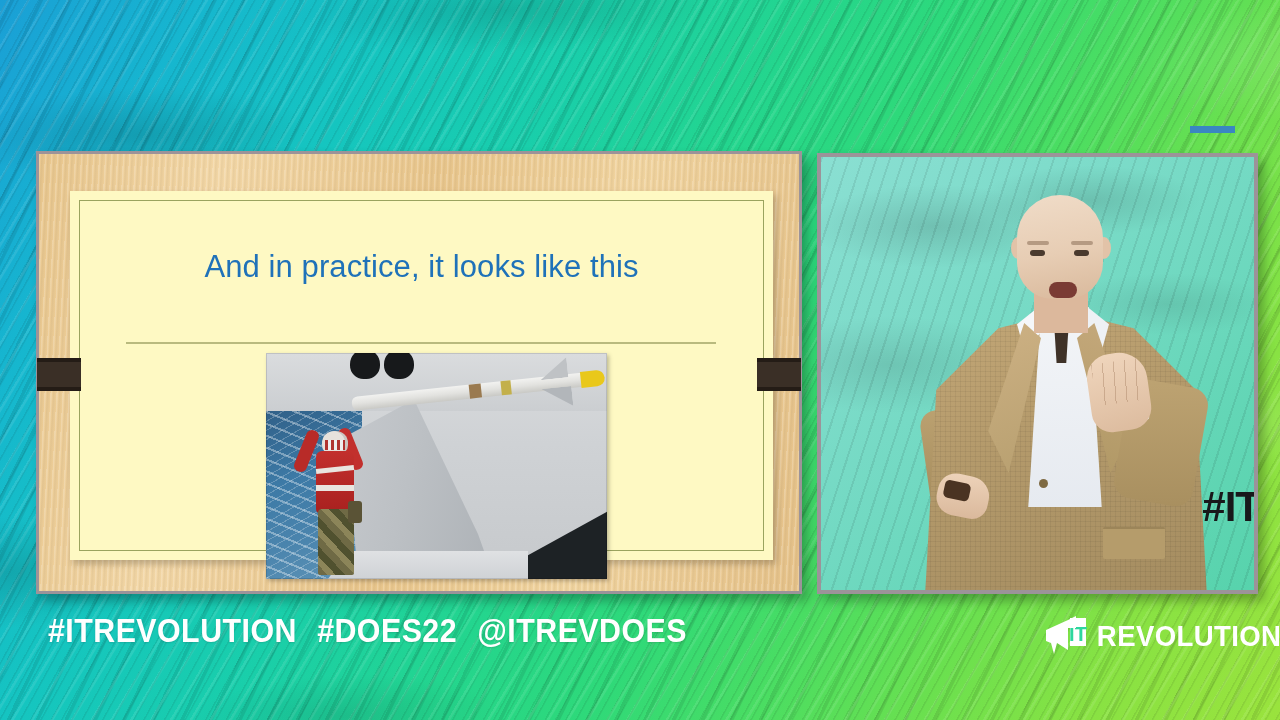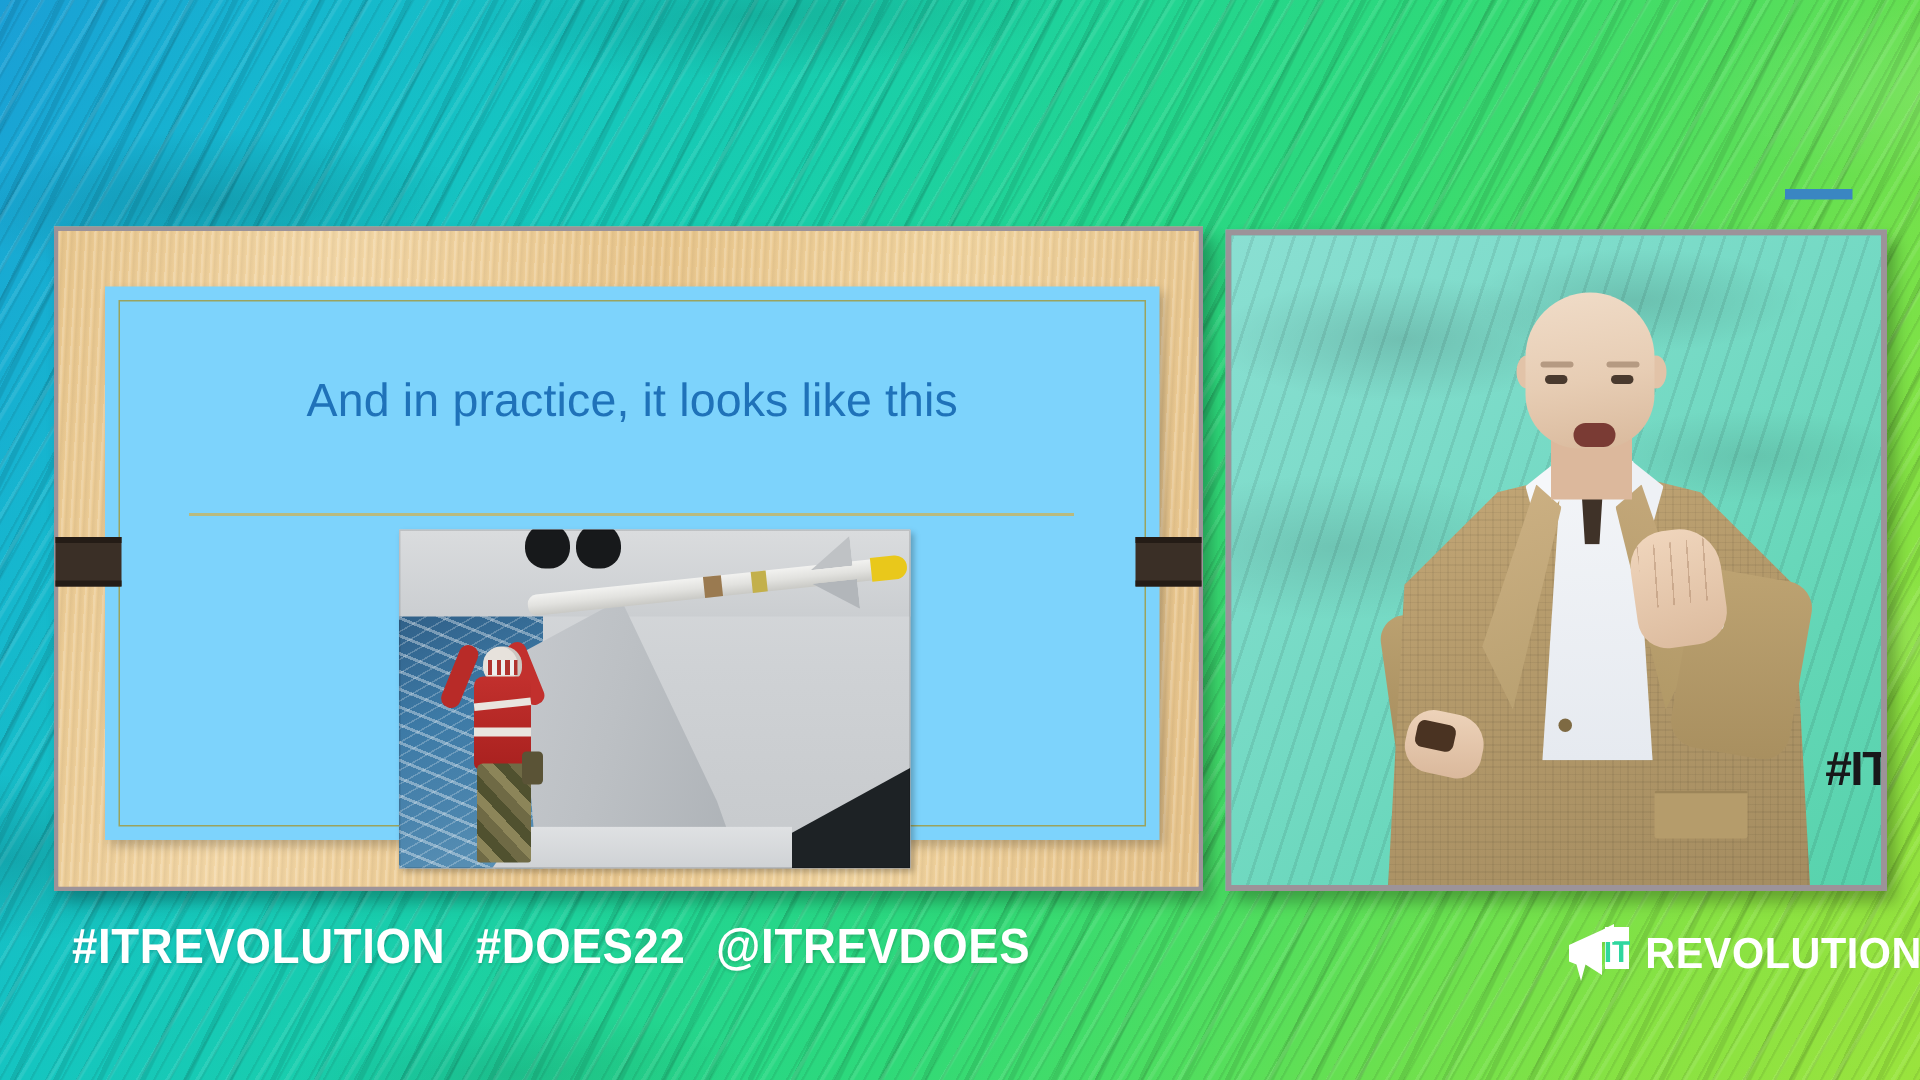--- a/index.html
+++ b/index.html
@@ -147,21 +147,21 @@
       rgba(0,0,0,0.0) 2px,
       rgba(0,0,0,0.045) 3px,
       rgba(0,0,0,0.0) 6px);
   }
   .slide-white {
     position: absolute;
     left: 31px;
     top: 37px;
     width: 703px;
     height: 369px;
-    background: #7dd3fc;
+    background: #fef9c3;
     box-shadow: 3px 4px 7px rgba(0,0,0,0.22);
     text-decoration: underline;
   }
   .slide-inner-border {
     position: absolute;
     left: 9px;
     top: 9px;
     right: 9px;
     bottom: 9px;
     border: 1px solid #9aa35e;
@@ -474,21 +474,21 @@
     position:absolute; left:104px; top:250px; width:74px; height:100px;
     background: linear-gradient(190deg,#bda372,#a48b5c);
     border-radius: 16px;
     transform: rotate(-8deg);
   }
   .sp-hashtag {
     position:absolute;
     right: -6px;
     bottom: 62px;
     color: #18181a;
-    font-size: 32px;
+    font-size: 42px;
     font-weight: bold;
     letter-spacing: -1px;
     line-height: 1;
   }
 
   
   .hashline {
     position: absolute;
     left: 48px;
     top: 612px;

